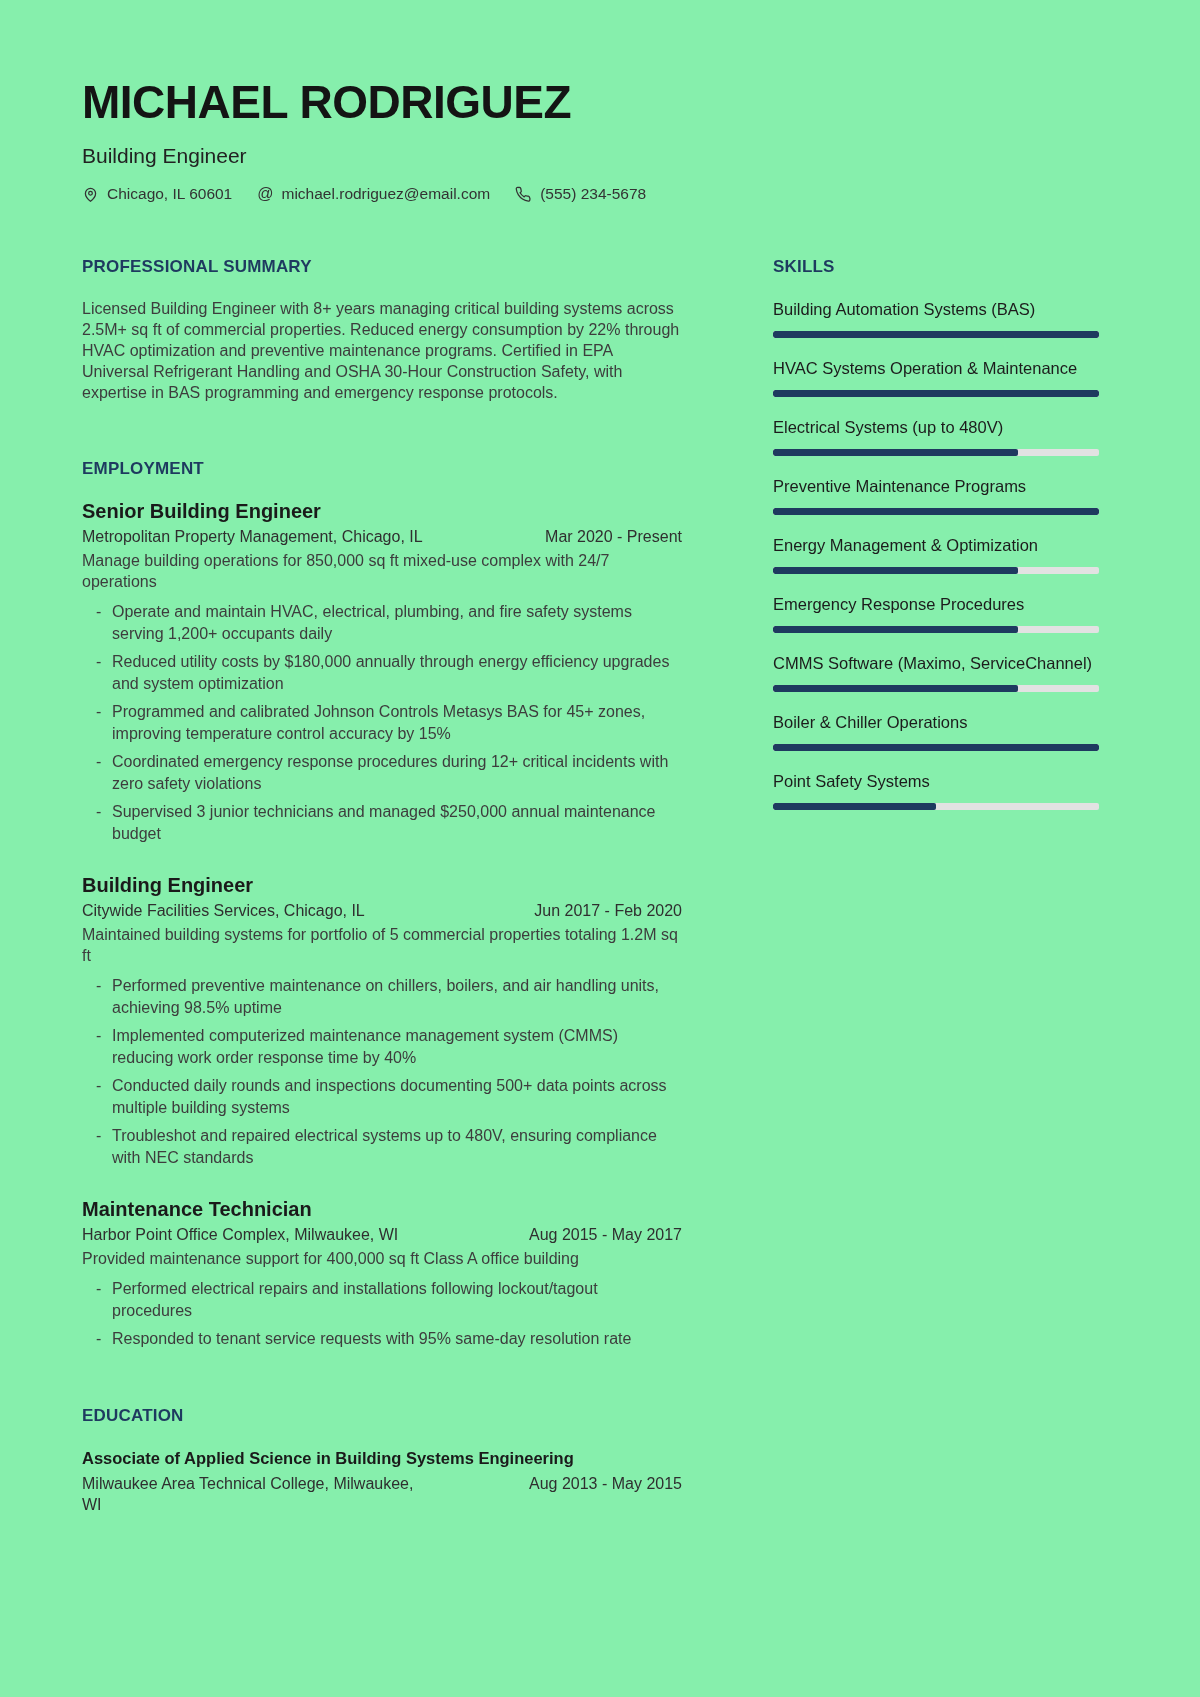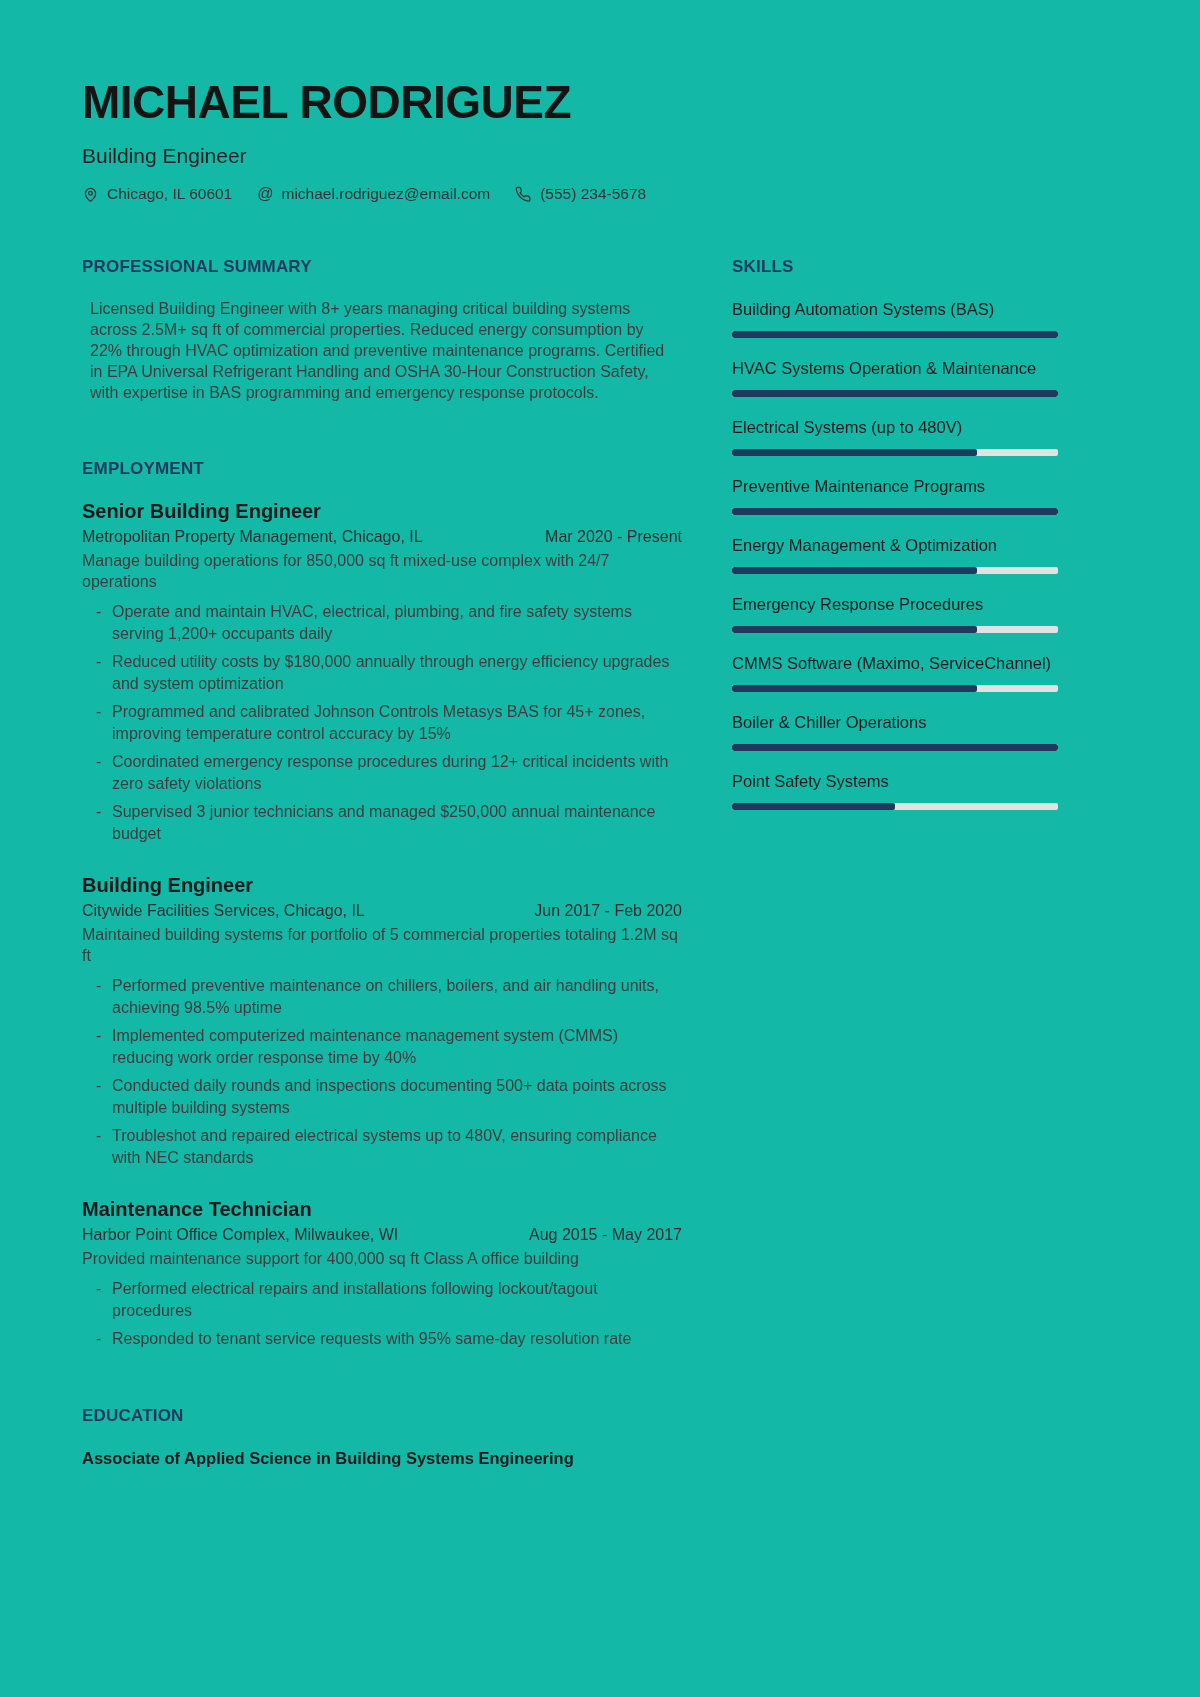--- a/index.html
+++ b/index.html
@@ -1,43 +1,43 @@
 <!DOCTYPE html>
 <html style="--accent: #1e3a5f; --track: #e2e2e2;"><head>
 <meta charset="utf-8">
 <style>
   html,body{margin:0;padding:0;background:#ffffff;}
   .page{
     width:1200px;height:1697px;box-sizing:border-box;
     padding:78px 87px 40px 82px;
-    background:#14b8a6;
+    background:#86efac;
     font-family:"Liberation Sans","DejaVu Sans",sans-serif;
     color:#3d3d3d;
     overflow:hidden;
   }
   
   .name{
     margin:0;font-size:46px;line-height:1.05;font-weight:700;
     letter-spacing:-0.5px;color:#141414;
   }
   .subtitle{margin-top:18px;font-size:21px;color:#222222;}
   .contact{margin-top:17px;display:flex;align-items:center;gap:25px;font-size:15.5px;color:#333333;}
   .citem{display:flex;align-items:center;gap:8px;}
   .cicon{width:17px;height:17px;flex:0 0 auto;display:block;}
   .at-glyph{font-size:16px;font-weight:400;color:#333333;line-height:1;}
   
-  .cols{display:flex;gap:50px;margin-top:54px;}
+  .cols{display:flex;gap:91px;margin-top:54px;}
   .col-left{width:600px;flex:0 0 600px;}
   .col-right{width:326px;flex:0 0 326px;}
   section{margin:0 0 56px 0;}
   h2{
     margin:0 0 21px 0;font-size:17px;font-weight:700;
     color:var(--accent,#1e3a5f);letter-spacing:0.2px;
   }
-  .summary-text{margin:8px;font-size:16px;line-height:21px;color:#3d3d3d;}
+  .summary-text{margin:0;font-size:16px;line-height:21px;color:#3d3d3d;}
   
   .job{margin-bottom:30px;}
   .job:last-child{margin-bottom:0;}
   .jtitle{font-size:20px;font-weight:700;color:#1a1a1a;line-height:22px;margin-bottom:4px;}
   .jrow{display:flex;justify-content:space-between;align-items:flex-start;font-size:16px;line-height:21px;color:#2f2f2f;}
   .jcompany{max-width:345px;}
   .jdate{white-space:nowrap;text-align:right;}
   .jdesc{font-size:16px;line-height:21px;color:#3d3d3d;margin-top:3px;}
   ul.bullets{list-style:none;margin:9px 0 0 0;padding:0;}
   ul.bullets li{
@@ -136,20 +136,24 @@
                 <li>Performed electrical repairs and installations following lockout/tagout procedures</li>
                 <li>Responded to tenant service requests with 95% same-day resolution rate</li>
               </ul>
   </div>
 </div>
       </section>
 
       <section>
         <h2>EDUCATION</h2>
         <div class="degree">Associate of Applied Science in Building Systems Engineering</div>
+        <div class="jrow">
+          <span class="jcompany">Milwaukee Area Technical College, Milwaukee, WI</span>
+          <span class="jdate">Aug 2013 - May 2015</span>
+        </div>
       </section>
 
     </div>
 
     <div class="col-right">
       <section>
         <h2>SKILLS</h2>
         <div id="skills">
   <div class="skill">
     <div class="slabel">Building Automation Systems (BAS)</div>

